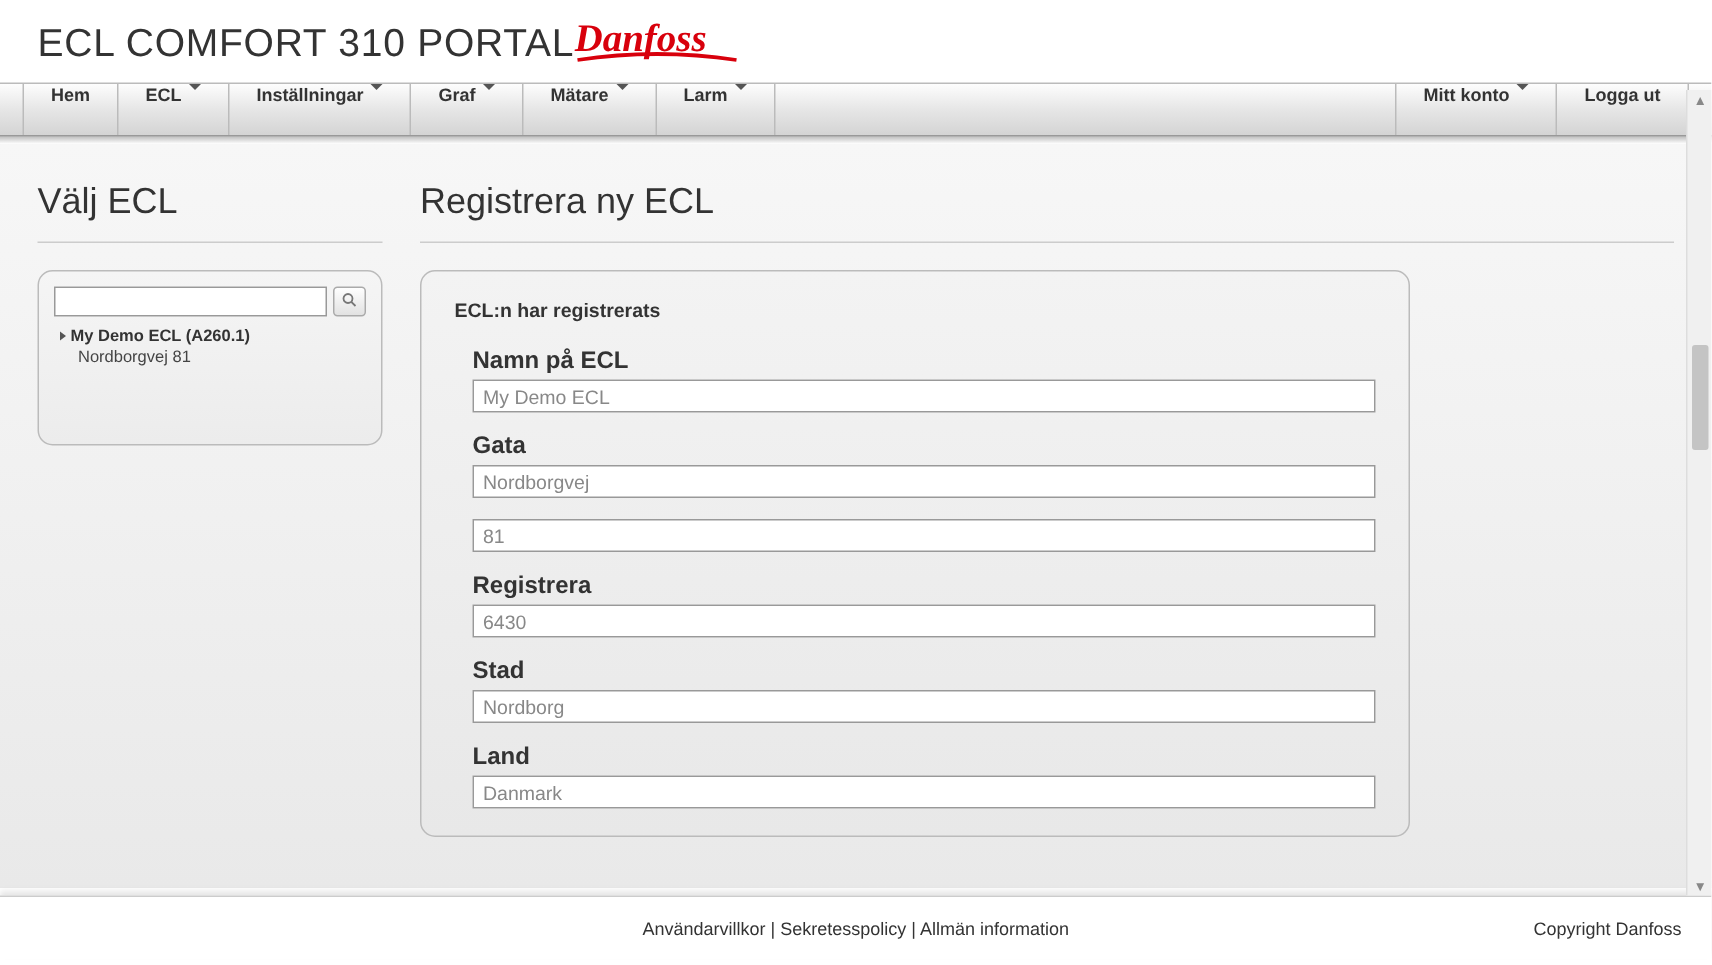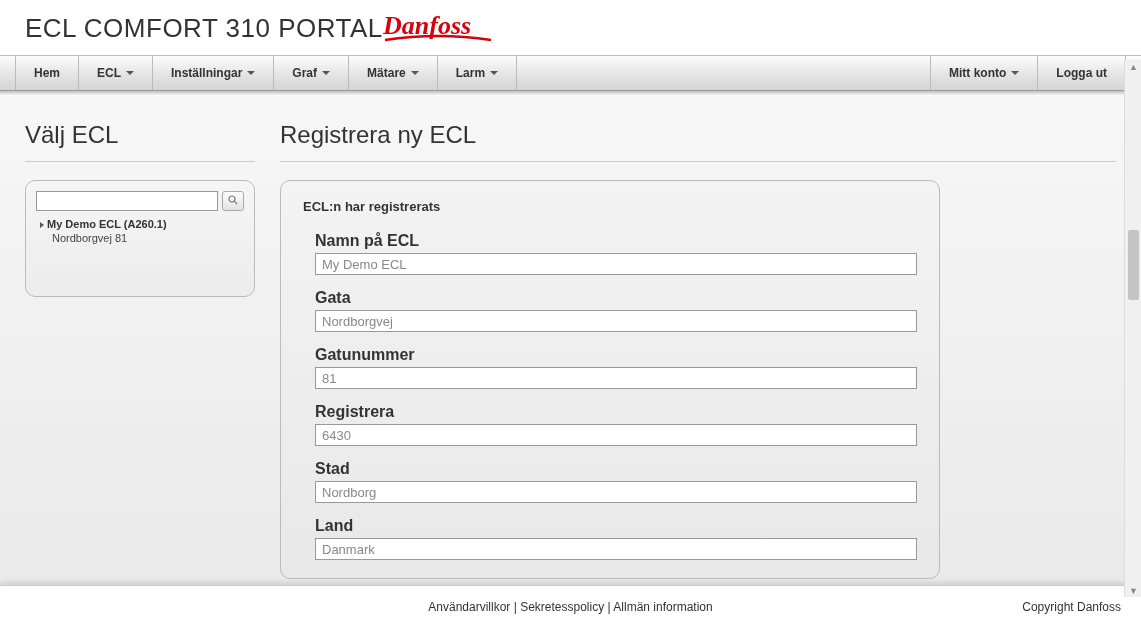--- a/index.html
+++ b/index.html
@@ -36,21 +36,21 @@
     border-top: 1px solid #bbb;
     border-bottom: 1px solid #999;
     height: 36px;
     padding: 0 15px;
   }
   .nav-left, .nav-right {
     display: flex;
   }
   .nav-item {
     display: flex;
-    align-items: center;
+    align-items: flex-start;
     padding: 0 18px;
     font-size: 12px;
     font-weight: bold;
     color: #333;
     border-right: 1px solid #bbb;
     cursor: pointer;
     white-space: nowrap;
   }
   .nav-left .nav-item:first-child { border-left: 1px solid #bbb; }
   .nav-right .nav-item:first-child { border-left: 1px solid #bbb; }
@@ -172,21 +172,21 @@
     border: 1px solid #999;
     height: 22px;
     padding: 2px 6px;
     font-size: 13px;
     color: #888;
     background: #fff;
   }
   .footer {
     position: absolute;
     left:0; right:0;
-    bottom: 16px;
+    bottom: 4px;
     border-top: 1px solid #ccc;
     box-shadow: 0 -3px 4px rgba(0,0,0,0.1);
     background: #fff;
     height: 42px;
     display: flex;
     align-items: center;
     justify-content: center;
     font-size: 12px;
   }
   .footer .links a {
@@ -308,21 +308,20 @@
 
       <div class="field">
         <label>Namn på ECL</label>
         <input type="text" readonly="" value="My Demo ECL" style="">
       </div>
       <div class="field">
         <label>Gata</label>
         <input type="text" readonly="" value="Nordborgvej" style="">
       </div>
       <div class="field">
-        <label>Gatunummer</label>
         <input type="text" readonly="" value="81" style="">
       </div>
       <div class="field">
         <label>Registrera</label>
         <input type="text" readonly="" value="6430" style="">
       </div>
       <div class="field">
         <label>Stad</label>
         <input type="text" readonly="" value="Nordborg" style="">
       </div>

